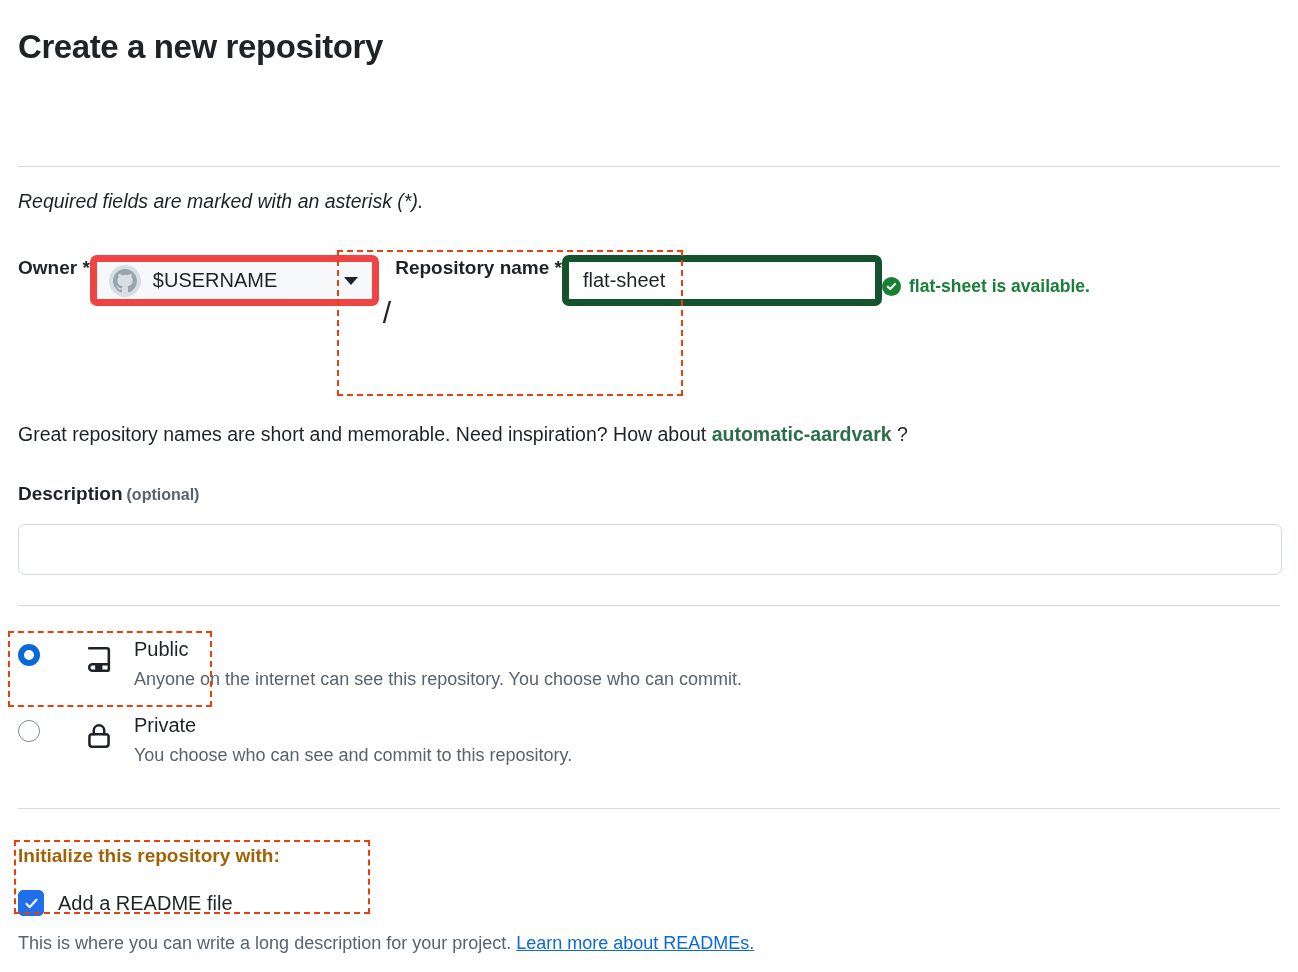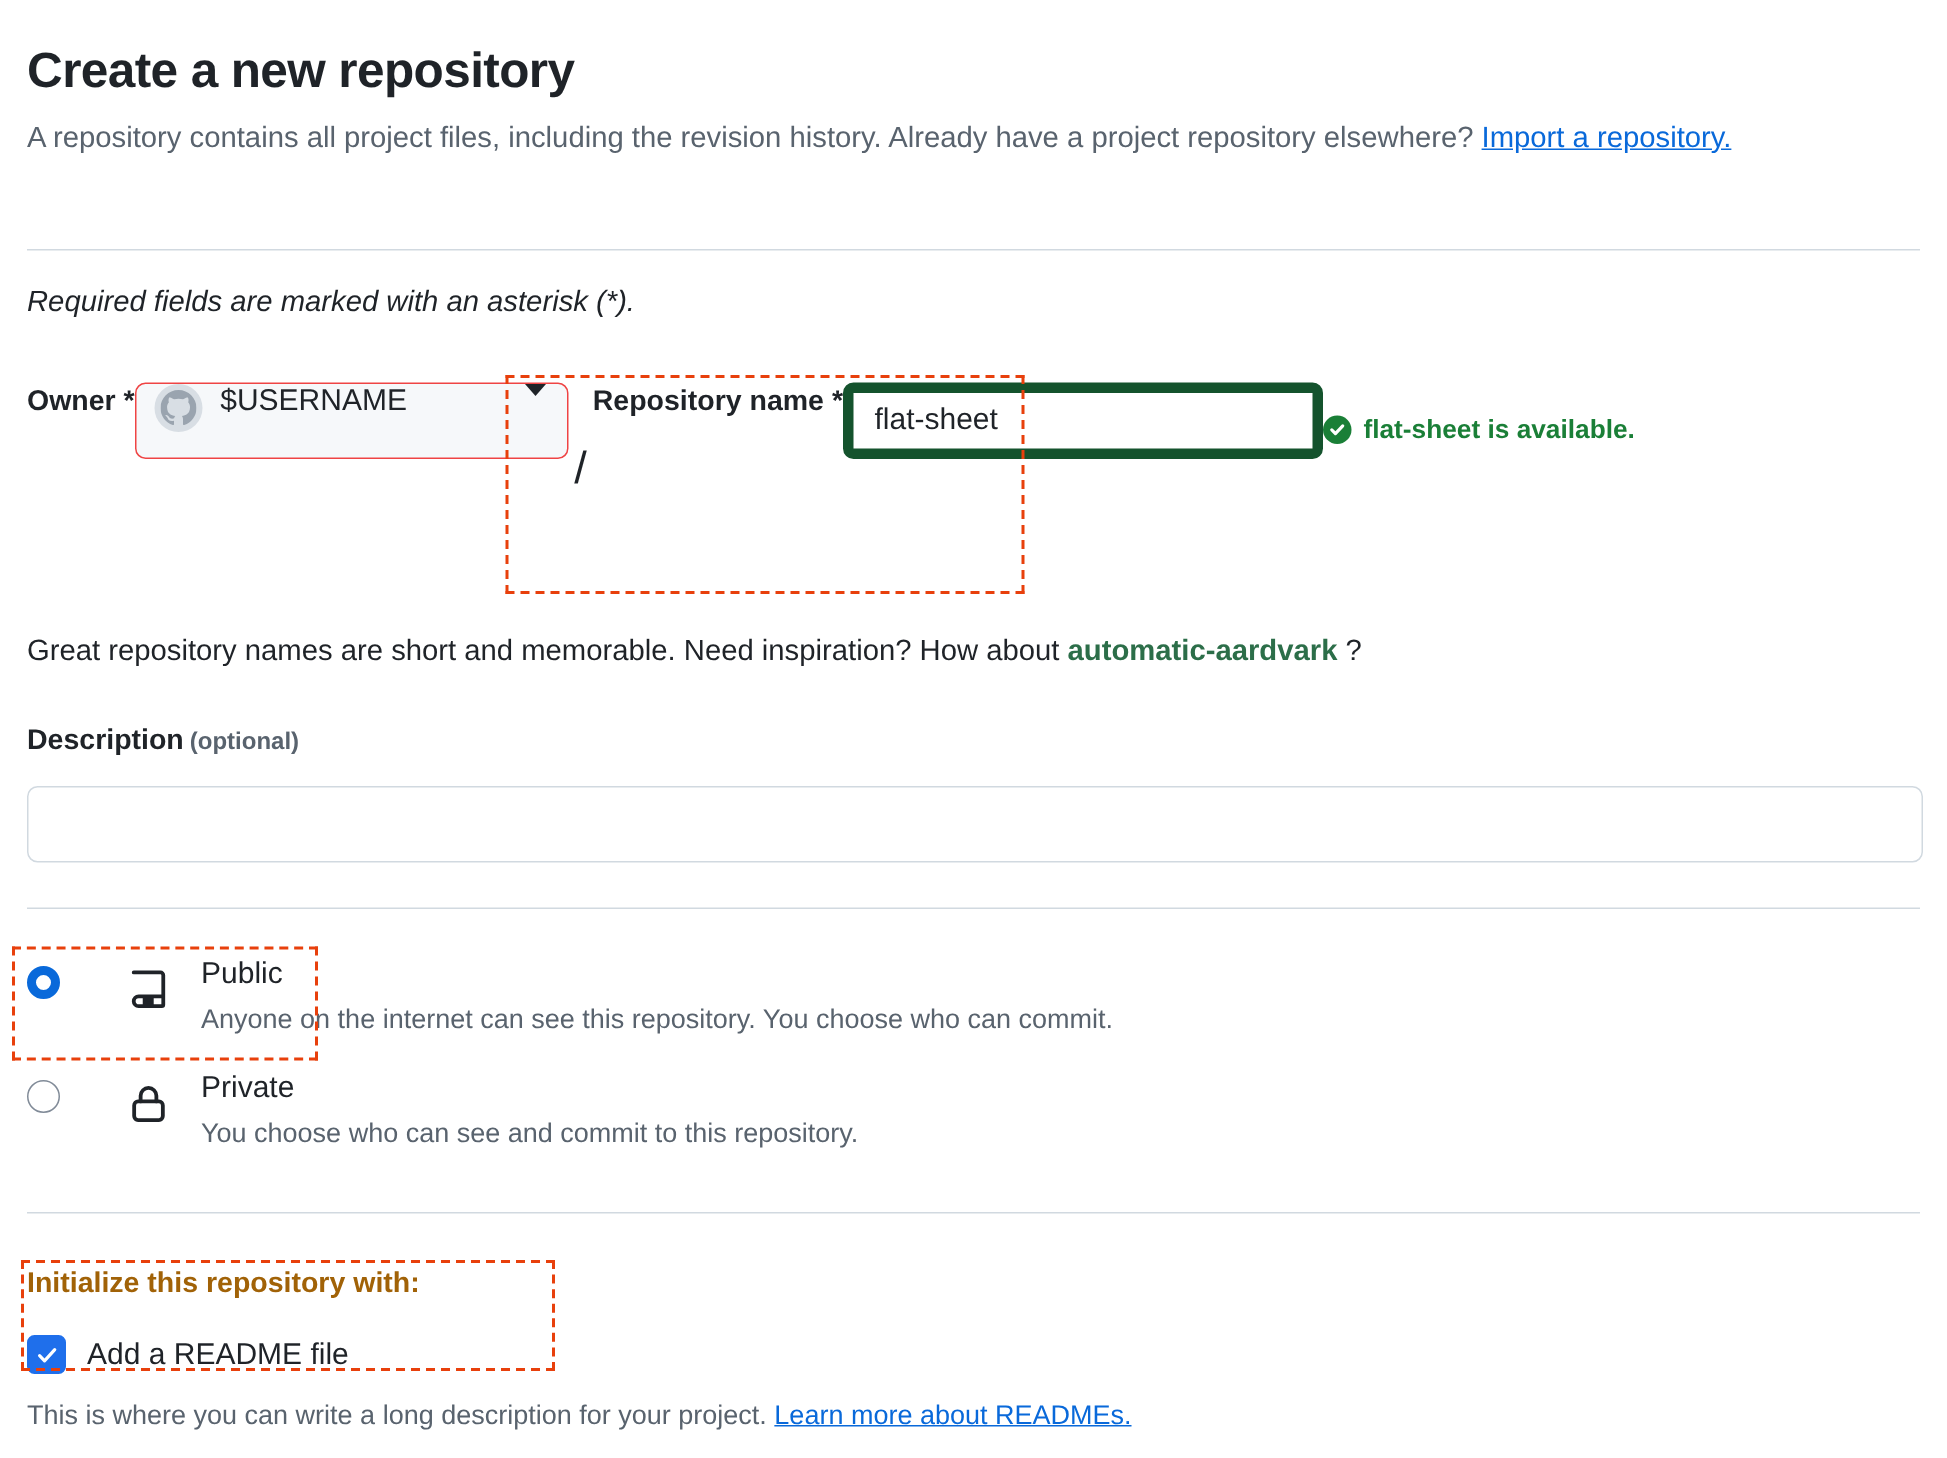--- a/index.html
+++ b/index.html
@@ -79,26 +79,27 @@
   .field-col { display: flex; flex-direction: row; }
   .field-label {
     font-size: 19px;
     font-weight: bold;
     color: #1f2328;
     line-height: 26px;
     margin-bottom: 11px;
   }
   .owner-select {
     display: flex;
+    align-items: center;
     gap: 12px;
     width: 289px;
     height: 51px;
     padding: 0 12px;
     background: #f6f8fa;
-    border: 1px solid #ef4444;
+    border: 7px solid #ef4444;
     border-radius: 7px;
     cursor: pointer;
   }
   .avatar {
     width: 32px;
     height: 32px;
     border-radius: 50%;
     background: #d8dee4;
     display: flex;
     align-items: center;
@@ -297,23 +298,20 @@
   .anno-public { left: 8px;   top: 631px;  width: 204px; height: 76px; }
   .anno-init   { left: 14px;  top: 840px;  width: 356px; height: 74px; }
 </style>
 </head>
 <body>
 
 <div class="page">
 
   <h1 class="page-title">Create a new repository</h1>
 
-  <p class="page-subtitle">
-    <span>A repository contains all project files, including the revision history. Already have a project repository elsewhere? </span><a class="link">Import a repository.</a>
-  </p>
 
   <hr class="divider divider-1">
 
   <div class="required-note">Required fields are marked with an asterisk (*).</div>
 
   <div class="owner-row">
 
     <div class="field-col">
       <div class="field-label">Owner *</div>
       <div class="owner-select">

